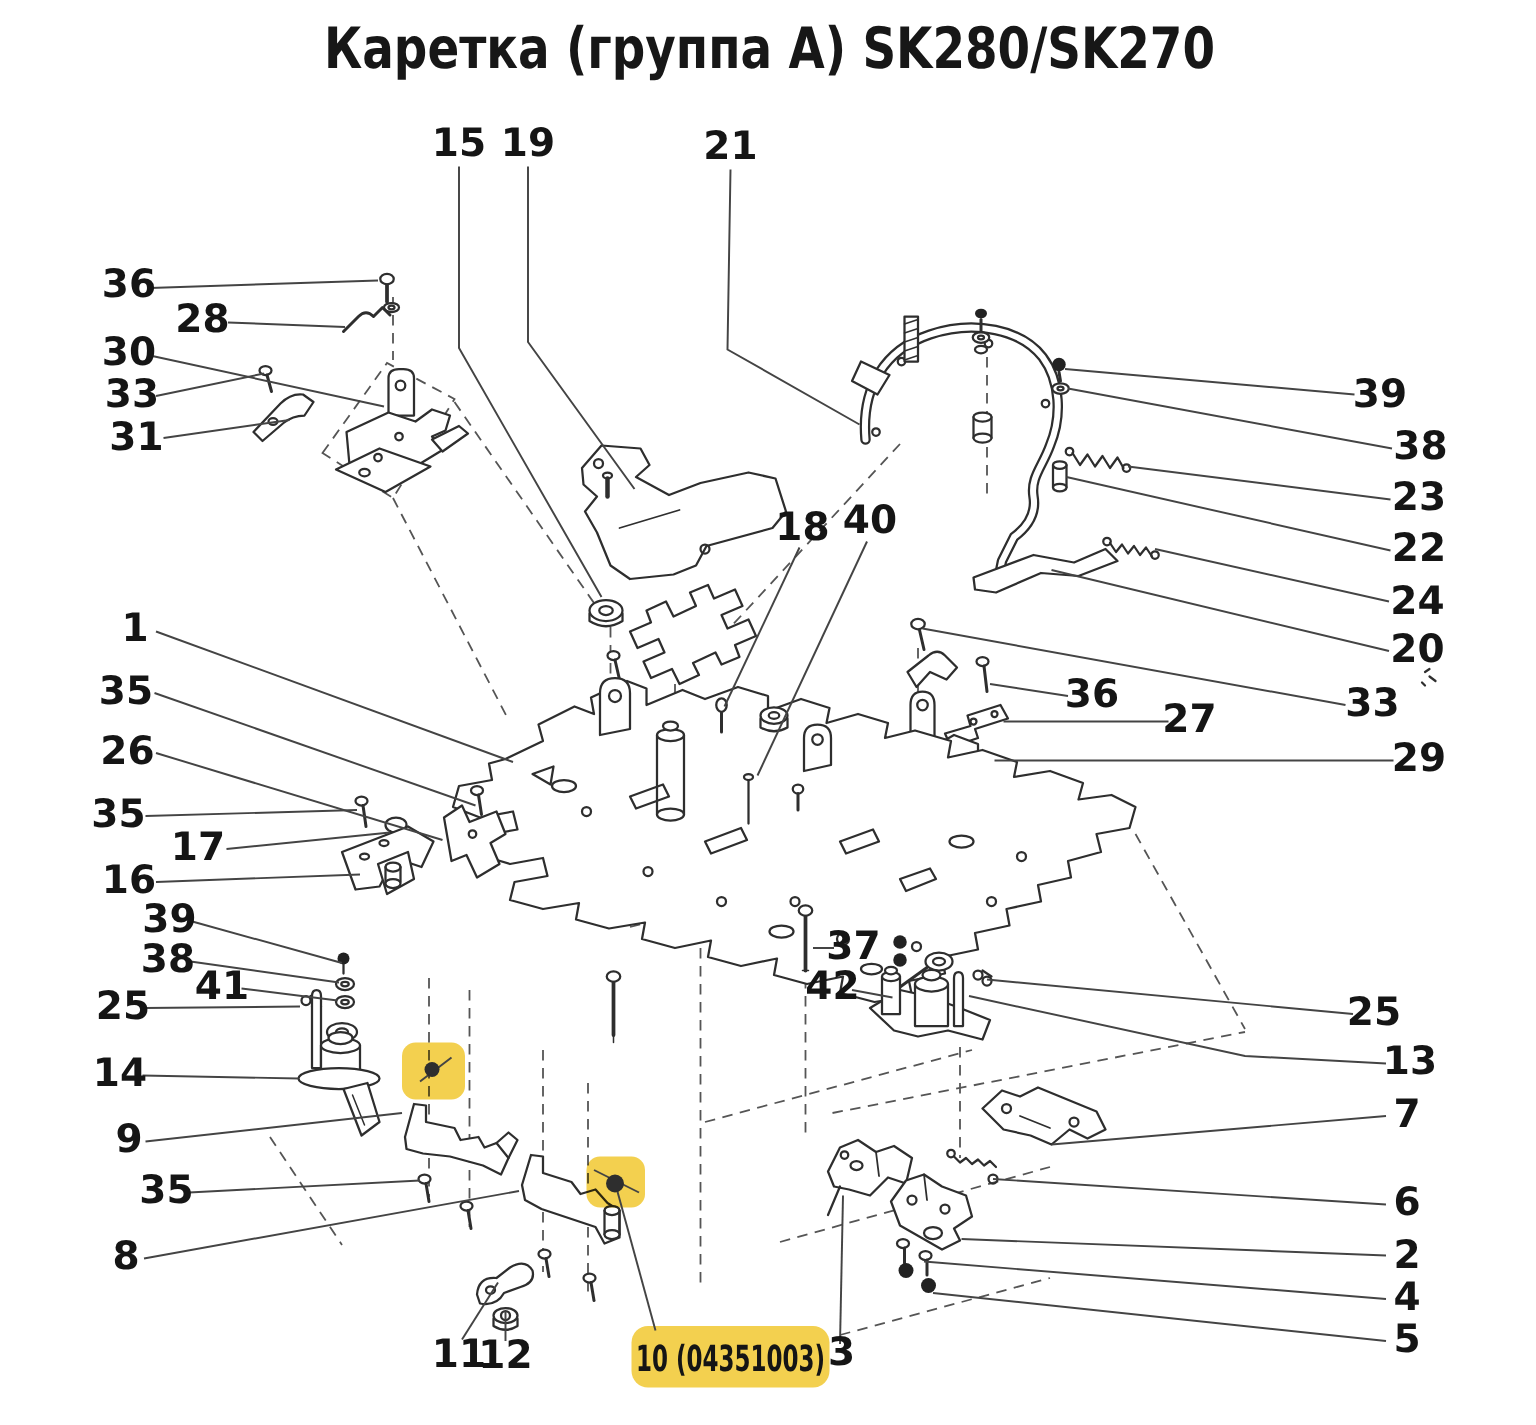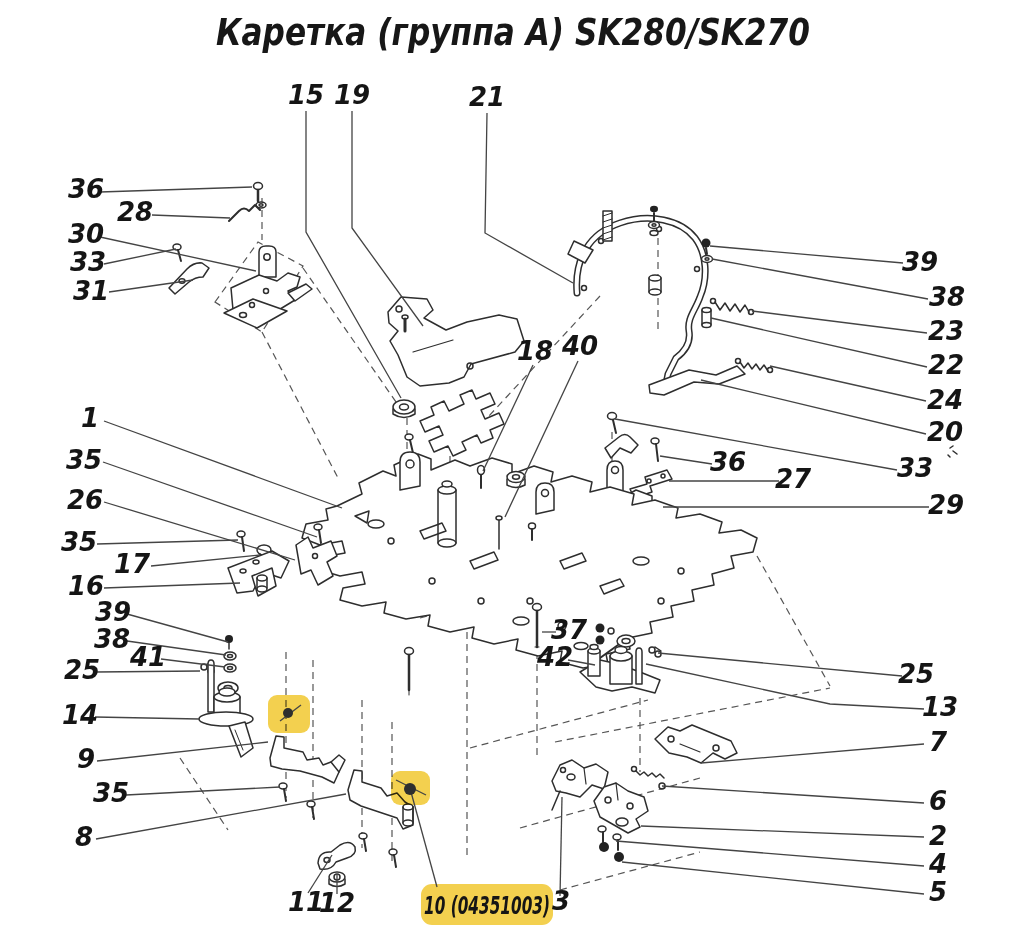--- a/index.html
+++ b/index.html
@@ -1,16 +1,16 @@
 <!DOCTYPE html>
 <html><head>
 <meta charset="utf-8">
 <style>
   html,body{margin:0;padding:0;background:#ffffff;}
-  .page{width:1024px;height:950px;position:relative;background:#ffffff;overflow:hidden;font-style:italic;}
+  .page{width:1024px;height:950px;position:relative;background:#ffffff;overflow:hidden;}
   svg{display:block;}
   .title{font-family:"DejaVu Sans","Liberation Sans",sans-serif;font-weight:bold;fill:#171717;}
   .lbl{font-family:"DejaVu Sans","Liberation Sans",sans-serif;font-weight:bold;}
   .s{stroke:#2e2e2e;stroke-width:1.5;fill:none;stroke-linejoin:round;stroke-linecap:round;}
   .sf{stroke:#2e2e2e;stroke-width:1.5;fill:#ffffff;stroke-linejoin:round;stroke-linecap:round;}
   .sd{fill:#222222;stroke:none;}
   .w1{stroke-width:1;} .w12{stroke-width:1.2;} .w2{stroke-width:2;} .w25{stroke-width:2.5;} .w3{stroke-width:3;}
   .tube1{stroke:#2e2e2e;stroke-width:7;fill:none;stroke-linejoin:round;stroke-linecap:round;}
   .tube2{stroke:#ffffff;stroke-width:4;fill:none;stroke-linejoin:round;stroke-linecap:round;}
   .dash{stroke:#555555;stroke-width:1.2;fill:none;stroke-dasharray:7 5;}

